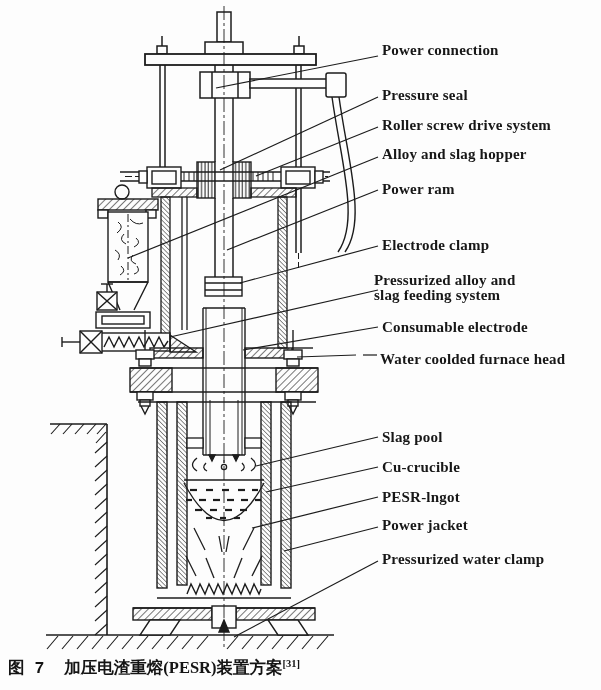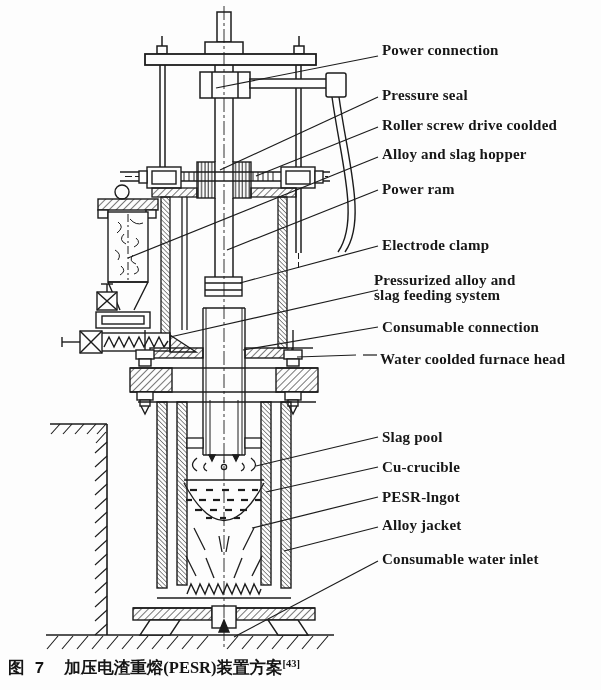--- a/index.html
+++ b/index.html
@@ -317,30 +317,30 @@
     <line x1="378" y1="437" x2="256" y2="466"></line>
     <line x1="378" y1="467" x2="266" y2="492"></line>
     <line x1="378" y1="497" x2="252" y2="528"></line>
     <line x1="378" y1="527" x2="284" y2="551"></line>
     <line x1="378" y1="561" x2="234" y2="637"></line>
   </g>
 </svg>
 
 <div class="lbl" style="left:382px;top:43px">Power connection</div>
 <div class="lbl" style="left:382px;top:88px">Pressure seal</div>
-<div class="lbl" style="left:382px;top:118px">Roller screw drive coolded</div>
+<div class="lbl" style="left:382px;top:118px">Roller screw drive system</div>
 <div class="lbl" style="left:382px;top:147px">Alloy and slag hopper</div>
 <div class="lbl" style="left:382px;top:182px">Power ram</div>
 <div class="lbl" style="left:382px;top:238px">Electrode clamp</div>
 <div class="lbl wrap" style="left:374px;top:273px">Pressurized alloy and slag feeding system</div>
-<div class="lbl" style="left:382px;top:320px">Consumable connection</div>
+<div class="lbl" style="left:382px;top:320px">Consumable electrode</div>
 <div class="lbl" style="left:380px;top:352px">Water coolded furnace head</div>
 <div class="lbl" style="left:382px;top:430px">Slag pool</div>
 <div class="lbl" style="left:382px;top:460px">Cu-crucible</div>
 <div class="lbl" style="left:382px;top:490px">PESR-lngot</div>
-<div class="lbl" style="left:382px;top:518px">Alloy jacket</div>
-<div class="lbl" style="left:382px;top:552px">Consumable water inlet</div>
+<div class="lbl" style="left:382px;top:518px">Power jacket</div>
+<div class="lbl" style="left:382px;top:552px">Pressurized water clamp</div>
 
 <div id="caption">
-  <span class="figno">图 7</span><span class="ctext">加压电渣重熔(PESR)装置方案</span><sup>[43]</sup>
+  <span class="figno">图 7</span><span class="ctext">加压电渣重熔(PESR)装置方案</span><sup>[31]</sup>
 </div>
 
 </div>
 
 </body></html>

